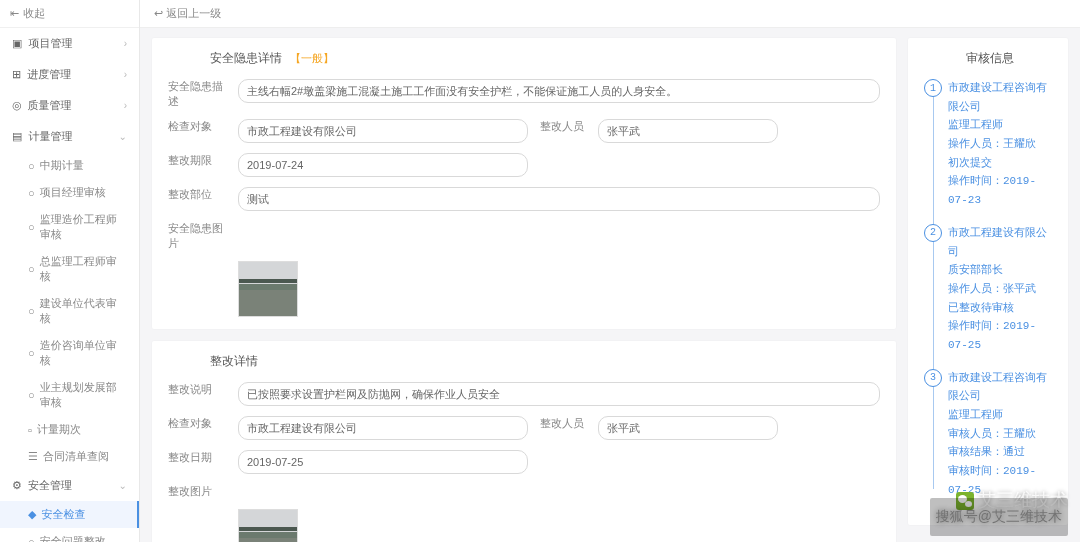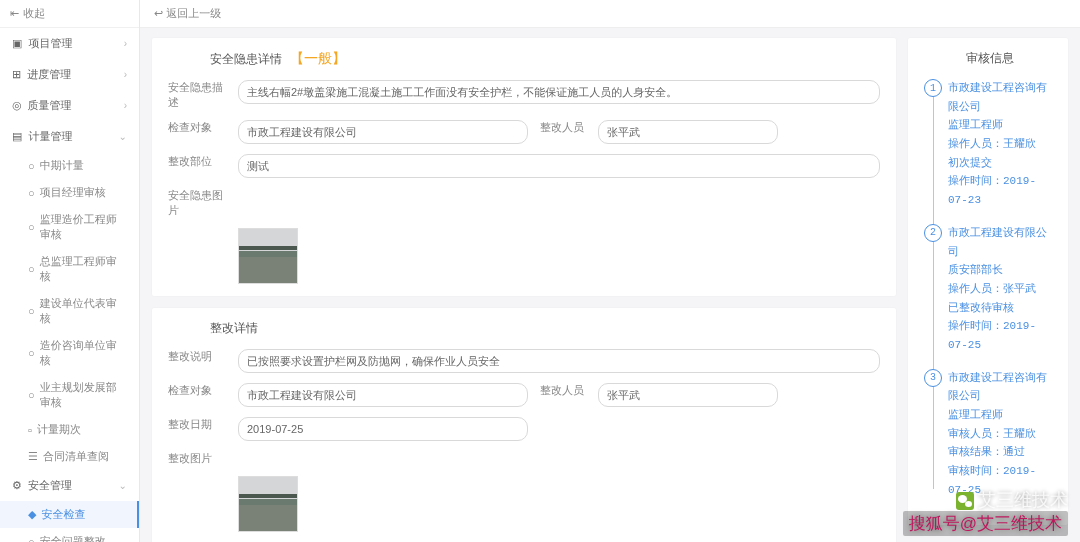--- a/index.html
+++ b/index.html
@@ -17,41 +17,41 @@
     
     
     .main { flex: 1; display: flex; flex-direction: column; overflow: hidden; }
     .topbar { background: #fff; padding: 6px 14px; font-size: 11px; color: #888; display: flex; align-items: center; gap: 6px; border-bottom: 1px solid #eee; }
     .content-wrap { flex: 1; display: flex; gap: 12px; padding: 10px 12px; overflow-y: auto; }
     .left-col { flex: 1; display: flex; flex-direction: column; gap: 12px; }
     .right-col { width: 160px; font-family: Liberation Mono, monospace; }
     
     .panel { background: #fff; border-radius: 2px; padding: 12px 16px; box-shadow: 0 0 2px rgba(0,0,0,0.05); }
     .panel-title { font-size: 12px; color: #555; margin-bottom: 12px; display: flex; align-items: center; gap: 8px; margin-left: 42px; }
-    .tag { color: #f5a623; font-size: 14px; }
+    .tag { color: #f5a623; font-size: 11px; }
     
     .form-row { display: flex; align-items: flex-start; margin-bottom: 10px; gap: 10px; }
     .form-label { width: 60px; text-align: left; font-size: 11px; color: #888; flex-shrink: 0; }
     .form-input { flex: 1; height: 24px; border: 1px solid #d9d9d9; border-radius: 10px; padding: 0 8px; font-size: 11px; color: #666; background: #fff; }
     .form-input.short { max-width: 290px; flex: 0 0 290px; }
     .form-input.mid { max-width: 180px; flex: 0 0 180px; }
     .form-sep-label { width: 50px; font-size: 11px; color: #888; text-align: right; padding-right: 4px; }
     
     .image-thumb { width: 60px; height: 56px; background: linear-gradient(to bottom, #d4d6d8 0%, #d4d6d8 40%, #6b7a6e 40%, #6b7a6e 52%, #7a8278 52%, #7a8278 100%); border: 1px solid #ddd; margin-top: 4px; margin-left: 70px; position: relative; }
     .image-thumb::before { content:""; position:absolute; top:32%; left:0; right:0; height:4px; background:#4b5850; }
     
     
     .timeline { position: relative; padding-left: 24px; }
     .timeline::before { content: ""; position: absolute; left: 9px; top: 14px; bottom: 10px; width: 1px; background: #a8c9f0; }
     .step { position: relative; margin-bottom: 14px; }
     .step-num { position: absolute; left: -24px; top: 0; width: 18px; height: 18px; border: 1px solid #4a90e2; border-radius: 50%; background: #fff; color: #4a90e2; font-size: 10px; display: flex; align-items: center; justify-content: center; }
     .step-line { font-size: 11px; color: #4a90e2; line-height: 1.7; }
     
     .watermark { position: absolute; right: 12px; bottom: 30px; color: rgba(255,255,255,0.8); font-size: 18px; text-shadow: 0 0 4px rgba(0,0,0,0.4);}
-    .watermark2 { position: absolute; right: 12px; bottom: 6px; color: #be185d; font-size: 17px; font-weight: 500; text-shadow: 0 0 6px rgba(0,0,0,0.6); background: rgba(0,0,0,0.25); padding: 1px 6px; border-radius: 2px;}
+    .watermark2 { position: absolute; right: 12px; bottom: 6px; color: #737373; font-size: 14px; font-weight: 500; text-shadow: 0 0 6px rgba(0,0,0,0.6); background: rgba(0,0,0,0.25); padding: 10px 6px; border-radius: 2px;}
     .wechat-icon { display: inline-block; width: 18px; height: 18px; border-radius: 3px; background: #7bb32e; vertical-align: middle; margin-right: 4px; position:relative;}
     .wechat-icon::before{content:"";position:absolute;width:9px;height:8px;background:#fff;border-radius:50%;left:2px;top:3px;}
     .wechat-icon::after{content:"";position:absolute;width:7px;height:6px;background:#fff;border-radius:50%;right:2px;bottom:3px;}
   </style>
 </head>
 <body>
 
 <div class="layout">
 
   <div class="sidebar">
@@ -158,20 +158,24 @@
           </div>
           <div class="form-row">
             <div class="form-label">安全隐患描述</div>
             <input class="form-input" readonly="" value="主线右幅2#墩盖梁施工混凝土施工工作面没有安全护栏，不能保证施工人员的人身安全。" style="">
           </div>
           <div class="form-row">
             <div class="form-label">检查对象</div>
             <input class="form-input short" readonly="" value="市政工程建设有限公司" style="">
             <div class="form-sep-label">整改人员</div>
             <input class="form-input mid" readonly="" value="张平武" style="">
+          </div>
+          <div class="form-row">
+            <div class="form-label">整改期限</div>
+            <input class="form-input short" readonly="" value="2019-07-24" style="">
           </div>
           <div class="form-row">
             <div class="form-label">整改部位</div>
             <input class="form-input" readonly="" value="测试" style="">
           </div>
           <div class="form-row" style="align-items:flex-end;">
             <div class="form-label">安全隐患图片</div>
           </div>
           <div class="image-thumb"></div>
         </div>

